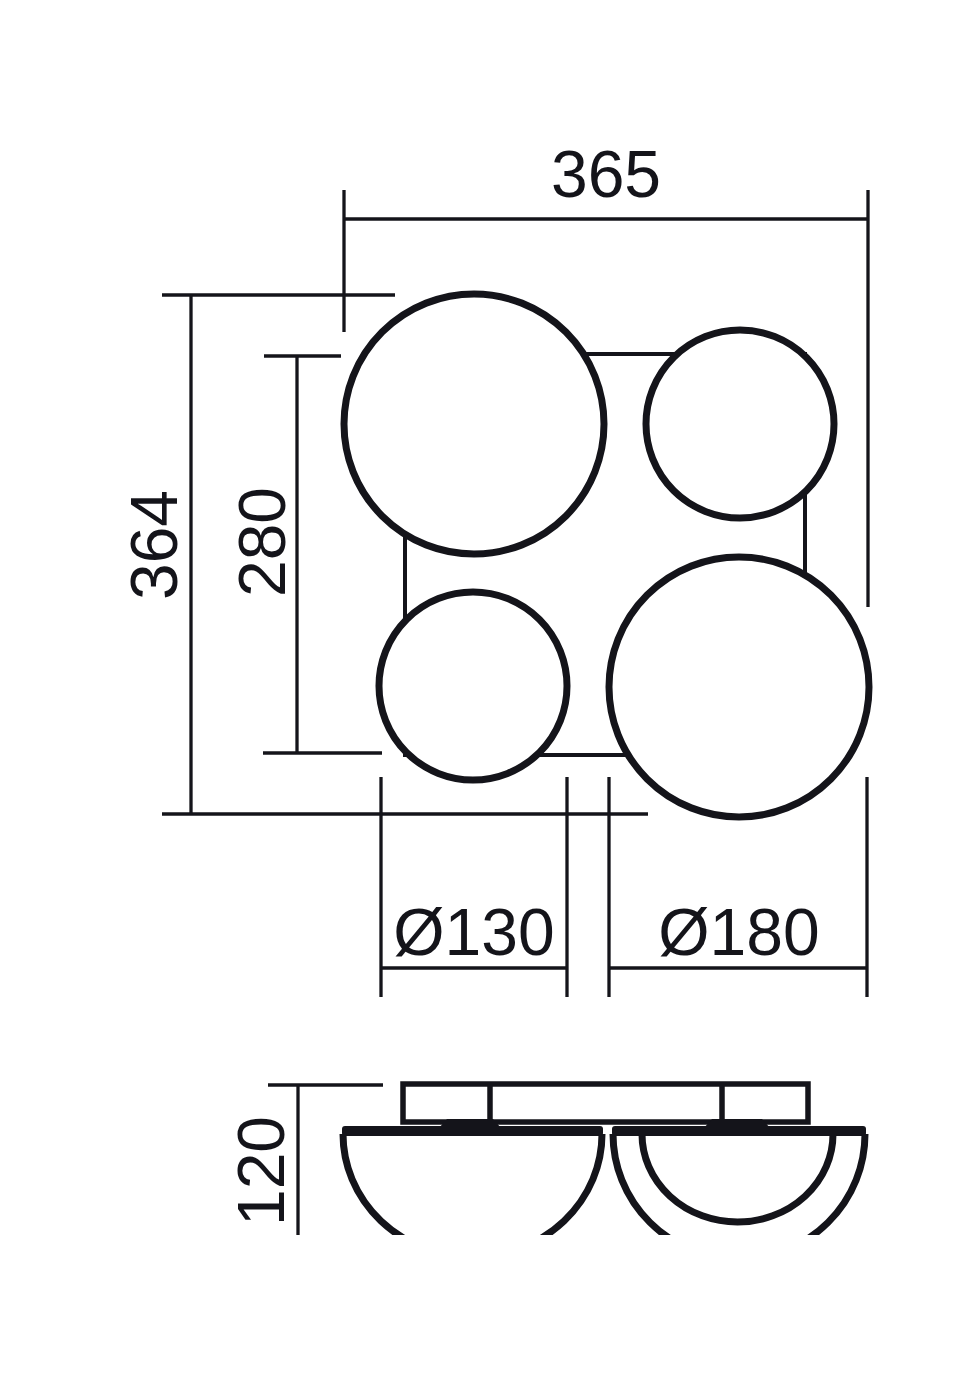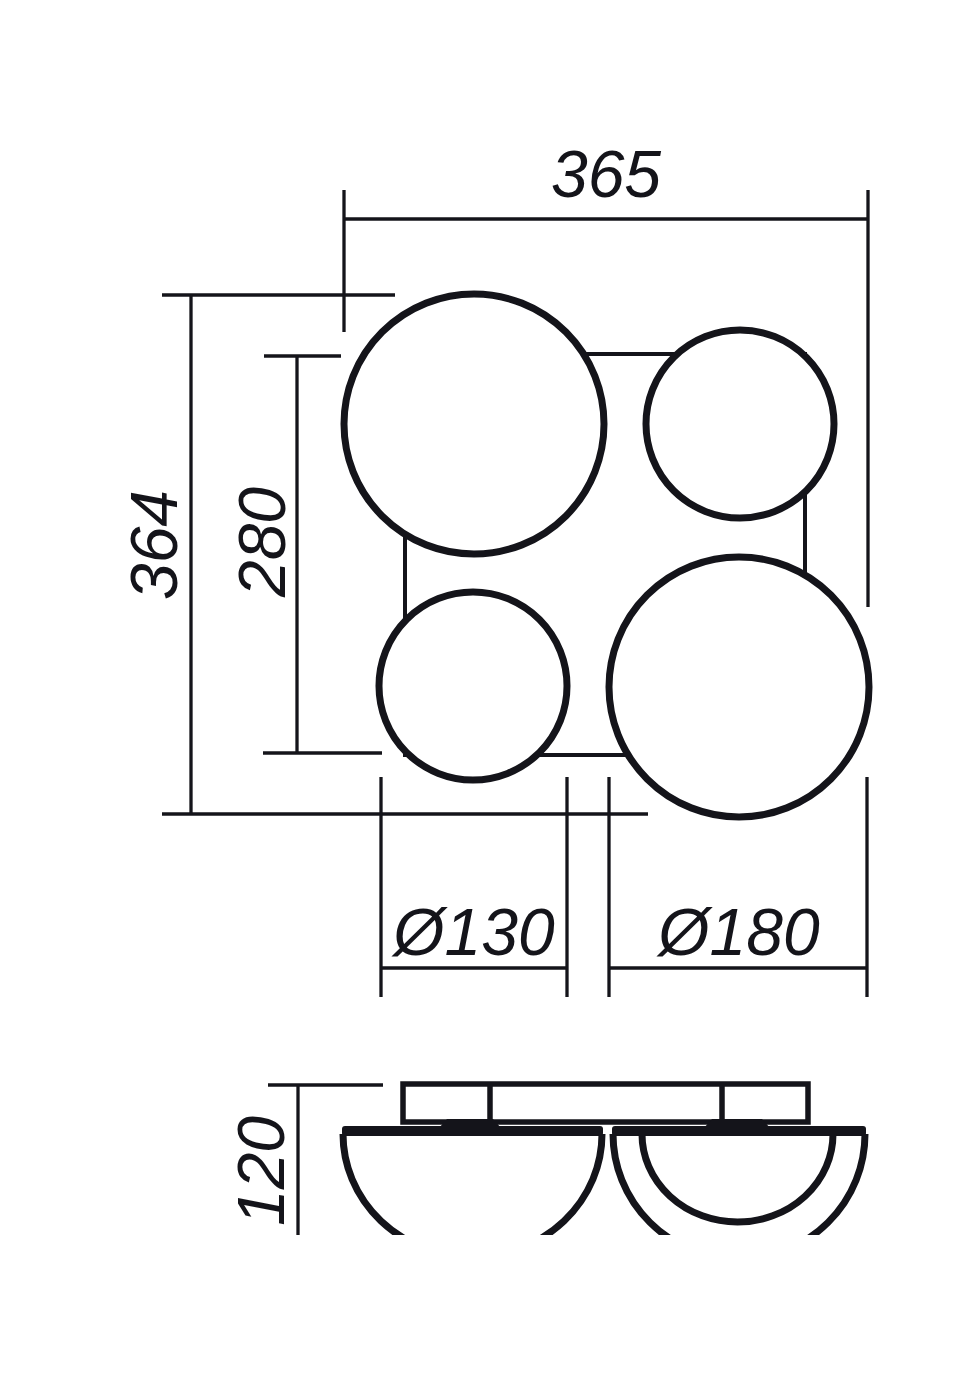--- a/index.html
+++ b/index.html
@@ -9,21 +9,20 @@
   html,body{
     margin:0;
     padding:0;
     background:var(--bg);
   }
   .canvas{
     width:980px;
     height:1235px;
     background:var(--bg);
     position:relative;
-    font-style:italic;
   }
   svg{display:block;}
   .ln{stroke:var(--line);fill:none;stroke-linecap:butt;}
   .dim{stroke-width:3.3px;}
   .plate{stroke-width:4px;}
   .globe{stroke-width:7px;fill:var(--bg);}
   .side{stroke-width:5.5px;}
   .bowl{stroke-width:7px;}
   .solid{fill:var(--line);stroke:none;}
   .dim-text{

